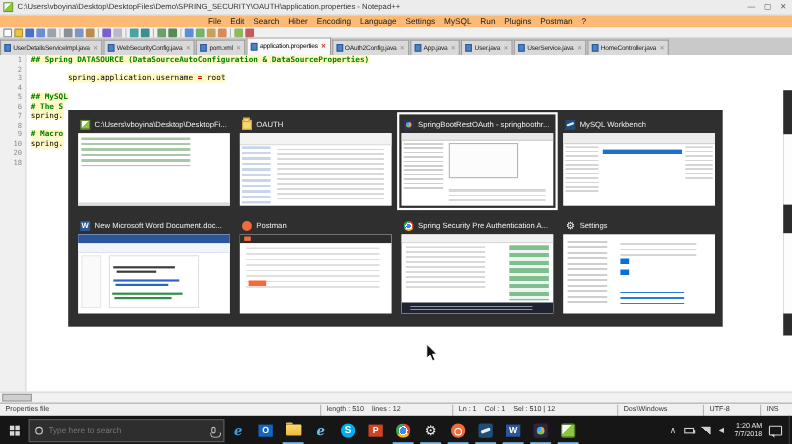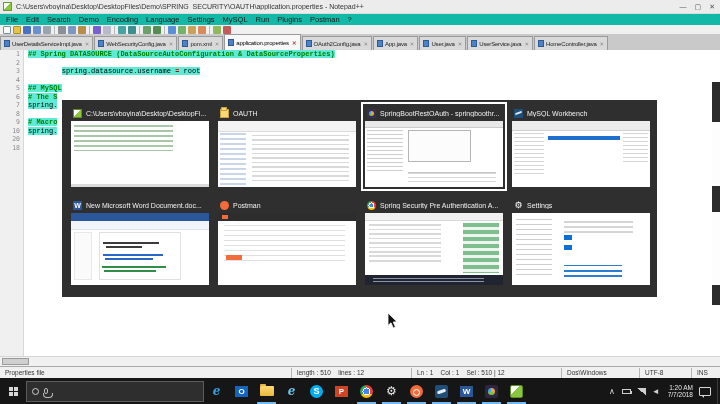--- a/index.html
+++ b/index.html
@@ -10,22 +10,22 @@
   
   .titlebar { position:absolute; top:0; left:0; right:0; height:14px; background:#ececec;
               border-bottom:1px solid #dcdcdc; display:flex; align-items:center; padding:0 3px; }
   .npp-appicon { width:9px; height:9px; background:linear-gradient(135deg,#fdfdfd 45%,#8cc63f 45%);
                  border:1px solid #6a9a2d; margin-right:4px; }
   .title-text { font-size:7px; color:#333; white-space:nowrap; overflow:hidden; flex:1; }
   .wincontrols { display:flex; gap:8px; margin-right:2px; }
   .wincontrols span { font-size:7px; color:#555; line-height:10px; }
 
   
-  .menubar { position:absolute; top:14px; left:0; right:0; height:11px; background:#14b8a6;
-             display:flex; align-items:center; padding-left:2px; }
+  .menubar { position:absolute; top:14px; left:0; right:0; height:11px; background:#fdba74;
+             display:flex; align-items:center; padding-left:2px;justify-content:center; }
   .menu-item { font-size:7.5px; color:#1a1a1a; padding:0 4px; line-height:11px; }
 
   
   .toolbar { position:absolute; top:25px; left:0; right:0; height:9px; background:#f0f0f0;
              display:flex; align-items:center; padding-left:3px; }
   .tbico { width:8px; height:8px; margin-right:2px; border-radius:1px; }
   .tbsep { width:1px; height:8px; background:#b8b8b8; margin:0 3px 0 1px; }
   .i-new{background:#fdfdfd;border:1px solid #7d8ca0;}
   .i-open{background:#e8c24a;border:1px solid #b08d27;}
   .i-save{background:#4a72c4;}
@@ -62,21 +62,21 @@
 
   
   .editor { position:absolute; top:50px; left:0; right:0; height:306px; background:#fff; }
   .gutter { position:absolute; top:0; left:0; width:24px; height:306px; background:#f0f0f0;
             border-right:1px solid #d8d8d8; }
   .lnum { display:block; height:8.5px; line-height:8.5px; text-align:right; padding-right:3px;
           font-family:"DejaVu Sans Mono", monospace; font-size:6.5px; color:#8a8a8a; }
   .code-area { position:absolute; top:0; left:28px; right:0; }
   .eline { height:8.5px; line-height:8.5px; white-space:pre; font-family:"DejaVu Sans Mono", monospace;
            font-size:7px; color:#000; }
-  .sel { background:#5eead4;font-family:Liberation Mono, monospace; }
+  .sel { background:#fef9c3; }
   .cmt { color:#008000; font-weight:bold; }
   .op  { color:#c00000; font-weight:bold; }
   .url { color:#2424d6; text-decoration:underline; }
 
   
   .hscroll { position:absolute; top:356px; left:0; right:0; height:10px; background:#f1f1f1;
              border-top:1px solid #d5d5d5; }
   .hthumb { position:absolute; top:1px; left:2px; width:27px; height:7px; background:#cfcfcf;
             border:1px solid #9a9a9a; }
   .statusbar { position:absolute; top:366px; left:0; right:0; height:12px; background:#f0f0f0;
@@ -261,21 +261,21 @@
       <span>—</span>
       <span>▢</span>
       <span>✕</span>
     </div>
   </div>
 
   <div class="menubar">
     <span class="menu-item">File</span>
     <span class="menu-item">Edit</span>
     <span class="menu-item">Search</span>
-    <span class="menu-item">Demo</span>
+    <span class="menu-item">Hiber</span>
     <span class="menu-item">Encoding</span>
     <span class="menu-item">Language</span>
     <span class="menu-item">Settings</span>
     <span class="menu-item">MySQL</span>
     <span class="menu-item">Run</span>
     <span class="menu-item">Plugins</span>
     <span class="menu-item">Postman</span>
     <span class="menu-item">?</span>
   </div>
 
@@ -368,21 +368,21 @@
       <span class="lnum">7</span>
       <span class="lnum">8</span>
       <span class="lnum">9</span>
       <span class="lnum">10</span>
       <span class="lnum">20</span>
       <span class="lnum">18</span>
     </div>
     <div class="code-area">
       <div class="eline"><span class="sel cmt">## Spring DATASOURCE (DataSourceAutoConfiguration &amp; DataSourceProperties)</span></div>
       <div class="eline">
-        <span class="sel">spring.datasource.username </span><span class="sel op">=</span><span class="sel"> root</span>
+        <span class="sel">spring.application.username </span><span class="sel op">=</span><span class="sel"> root</span>
       </div>
       <div class="eline"></div>
       <div class="eline"></div>
       <div class="eline"><span class="sel cmt">## MySQL</span></div>
       <div class="eline"><span class="sel cmt"># The S</span></div>
       <div class="eline"><span class="sel">spring.</span></div>
       <div class="eline"></div>
       <div class="eline"><span class="sel cmt"># Macro</span></div>
       <div class="eline"><span class="sel">spring.</span></div>
     </div>
@@ -492,20 +492,21 @@
   <svg class="cursor" width="12" height="18" viewBox="0 0 12 18">
     <path d="M2,1 L2,13.5 L5,10.8 L7.2,16 L9.4,15 L7.2,10 L11,9.8 Z" fill="#111" stroke="#fff" stroke-width="0.8"></path>
   </svg>
 
   <div class="taskbar">
     <div class="startbtn">
       <div class="winlogo"></div>
     </div>
     <div class="searchbox">
       <span class="search-ring"></span>
+      <input type="text" placeholder="Type here to search" style="">
       <span class="mic"></span>
     </div>
     <div class="ticons">
       <div class="tico">
           <span class="tg g-edge">e</span>
         </div>
       <div class="tico">
           <span class="g-outlook">O</span>
         </div>
       <div class="tico open">

